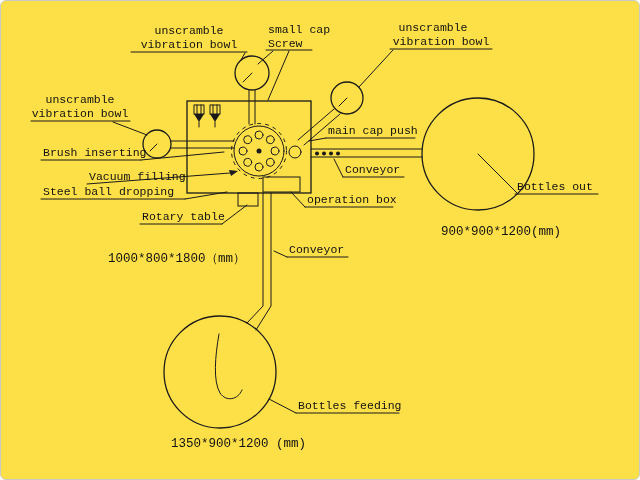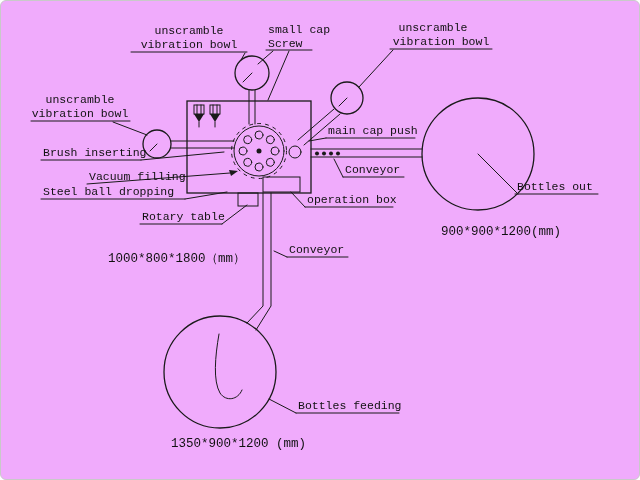--- a/index.html
+++ b/index.html
@@ -1,17 +1,17 @@
 <!DOCTYPE html>
 <html><head>
 <meta charset="utf-8">
 <style>
   html,body{margin:0;padding:0;background:#ffffff;}
   #canvas{
-    width:640px;height:480px;position:relative;background:#f0abfc;
+    width:640px;height:480px;position:relative;background:#fde047;
     border:1px solid #c9c9c9;border-radius:6px;box-sizing:border-box;overflow:hidden;
     font-family:"Liberation Mono","DejaVu Sans Mono",monospace;
   }
   svg{display:block;}
   .ln{stroke:#1a1a1a;stroke-width:1;fill:none;stroke-linecap:round;}
   .thick{stroke-width:1.3;}
   .fill{fill:#1a1a1a;stroke:none;}
   text{
     font-family:"Liberation Mono","DejaVu Sans Mono",monospace;
     font-size:11.5px;fill:#111111;

